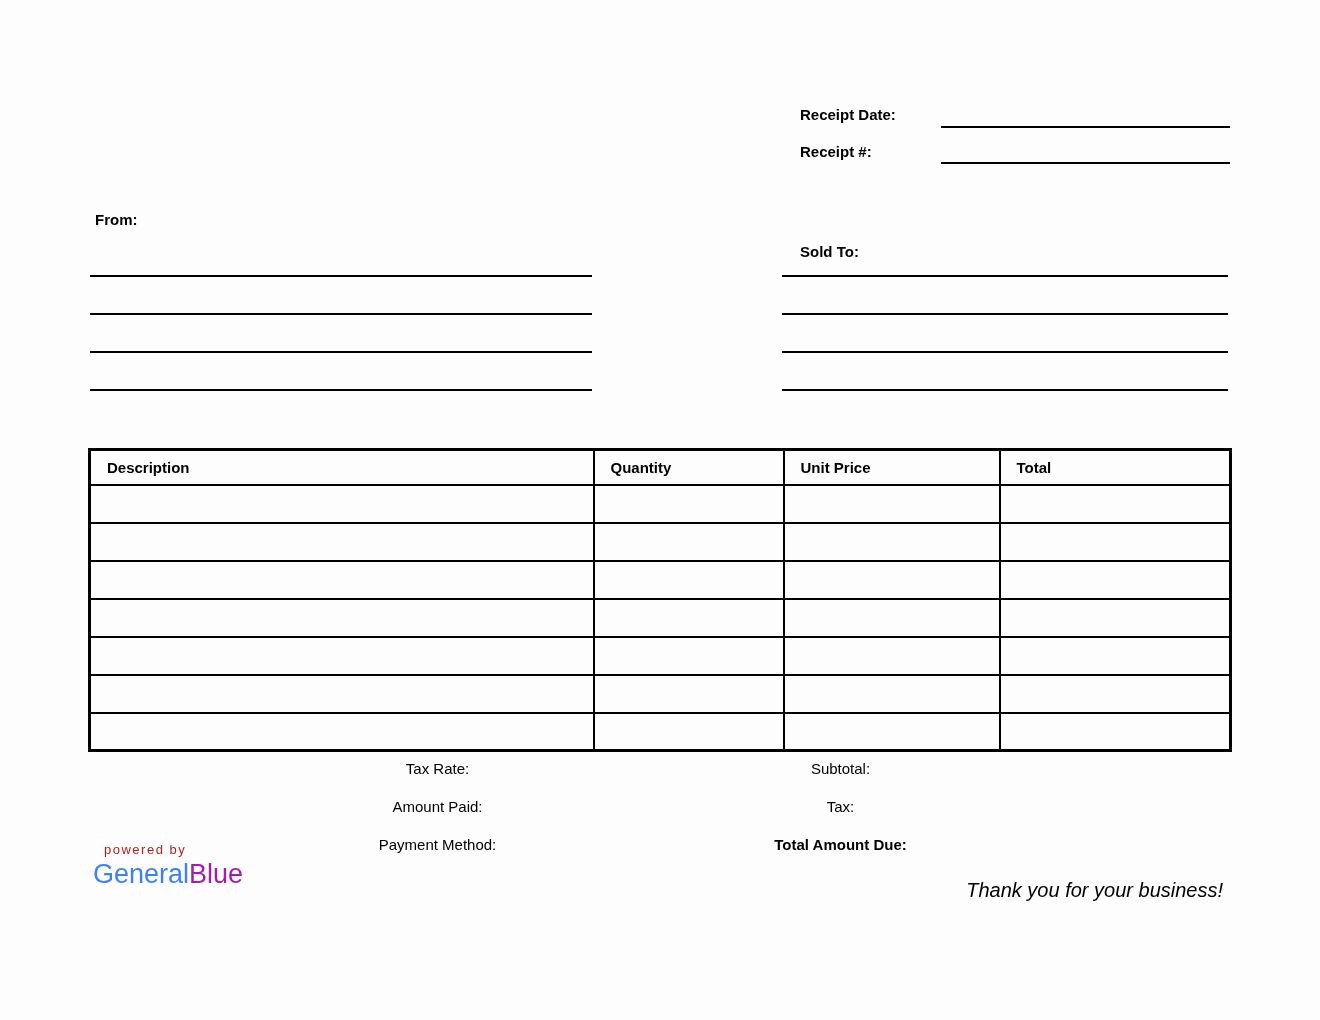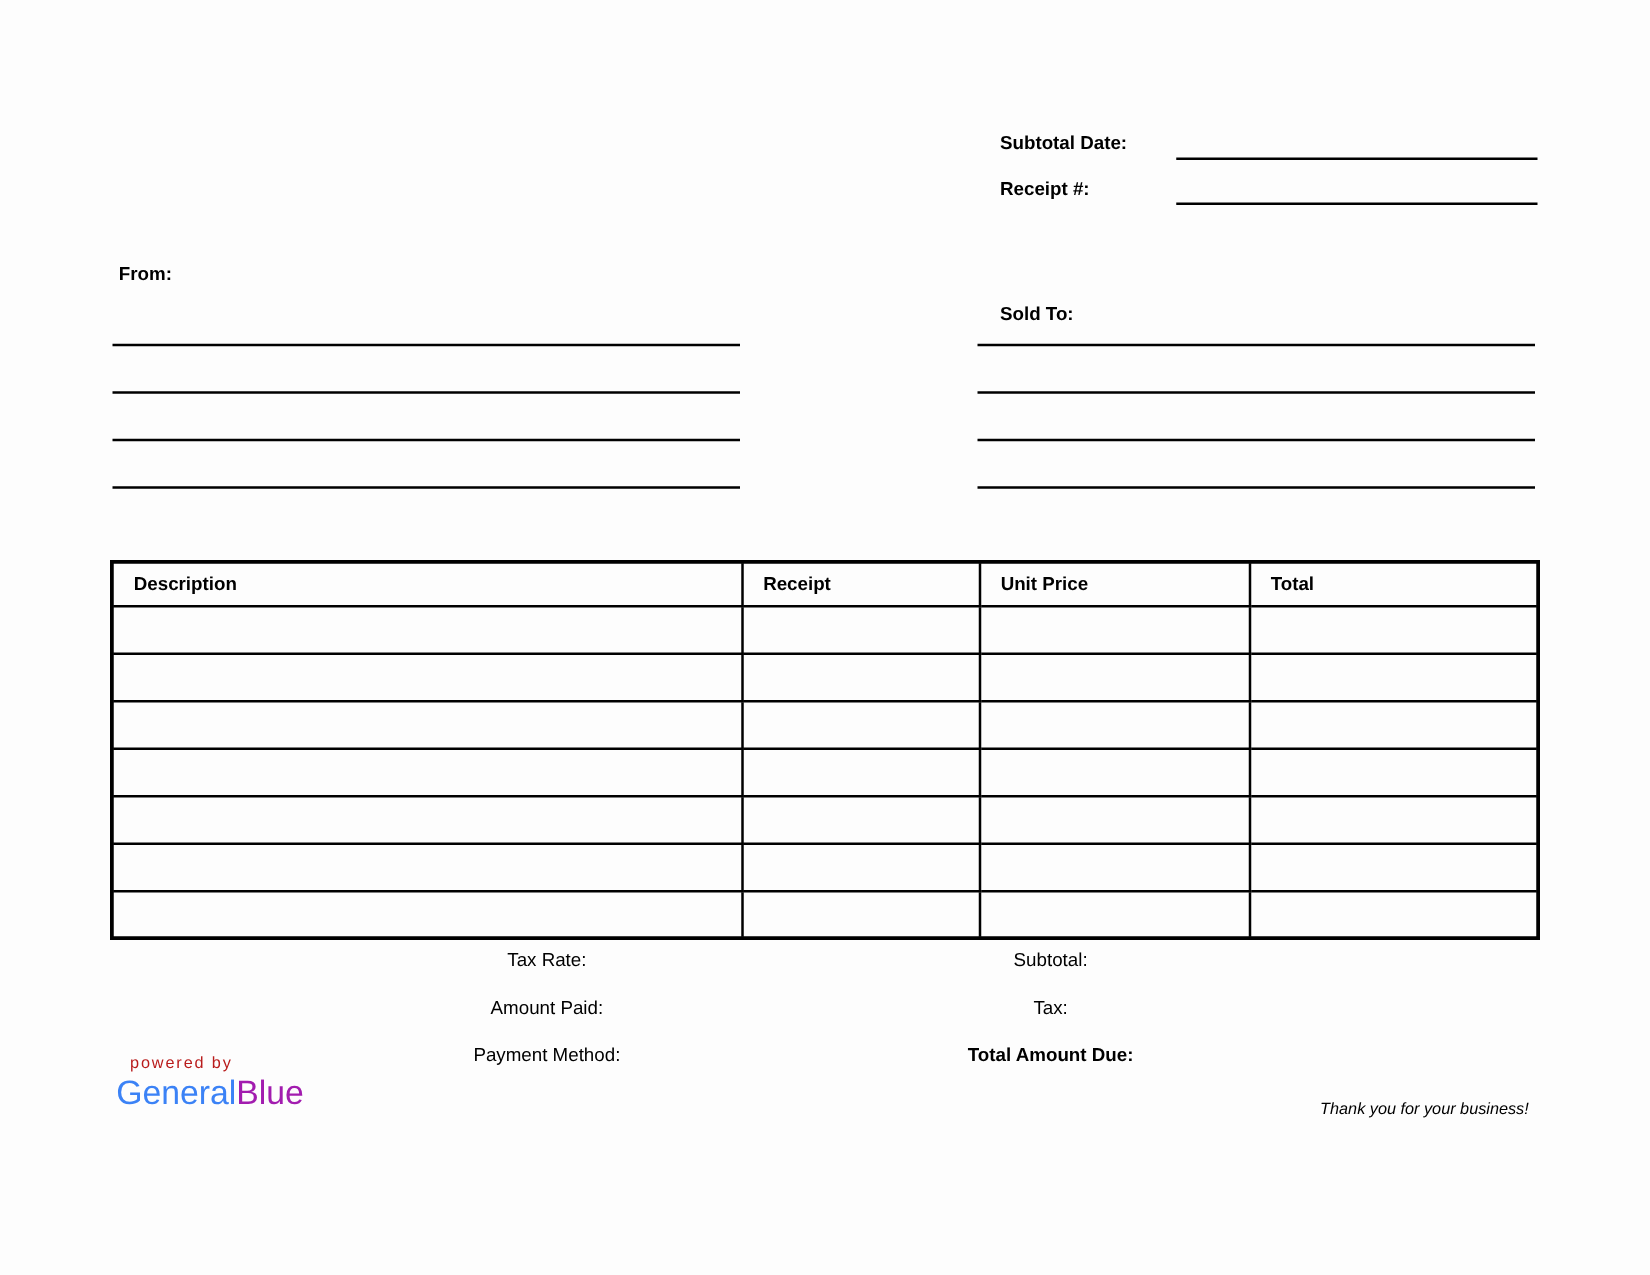--- a/index.html
+++ b/index.html
@@ -61,30 +61,30 @@
   }
   .brand {
     position: absolute; left: 93px; top: 858px;
     font-size: 27px; line-height: 32px; font-weight: normal;
   }
   .brand .brand-general { color: #3b82f6; }
   .brand .brand-blue { color: #a21caf; }
 
   .thank-you {
     position: absolute; left: 800px; top: 879px; width: 423px;
-    text-align: right; font-size: 13px; font-style: italic; font-weight: 500;
+    text-align: right; font-size: 20px; font-style: italic; font-weight: 500;
   }
 </style>
 </head>
 <body>
 
 <div class="page">
 
 
-  <div class="field-label lbl-payment-date">Subtotal Date:</div>
+  <div class="field-label lbl-payment-date">Receipt Date:</div>
   <div class="field-line line-payment-date"></div>
 
   <div class="field-label lbl-receipt-no">Receipt #:</div>
   <div class="field-line line-receipt-no"></div>
 
   <div class="field-label lbl-from">From:</div>
   <div class="field-label lbl-sold-to">Sold To:</div>
 
   <div class="from-lines">
     <div class="write-line wl-1"></div>
@@ -103,21 +103,21 @@
   <table class="items">
     <colgroup>
       <col style="width:504px">
         <col style="width:190px">
         <col style="width:216px">
         <col style="width:231px">
     </colgroup>
     <thead>
       <tr>
         <th>Description</th>
-        <th>Receipt</th>
+        <th>Quantity</th>
         <th>Unit Price</th>
         <th>Total</th>
       </tr>
     </thead>
     <tbody>
         <tr>
           <td></td>
           <td></td>
           <td></td>
           <td></td>

